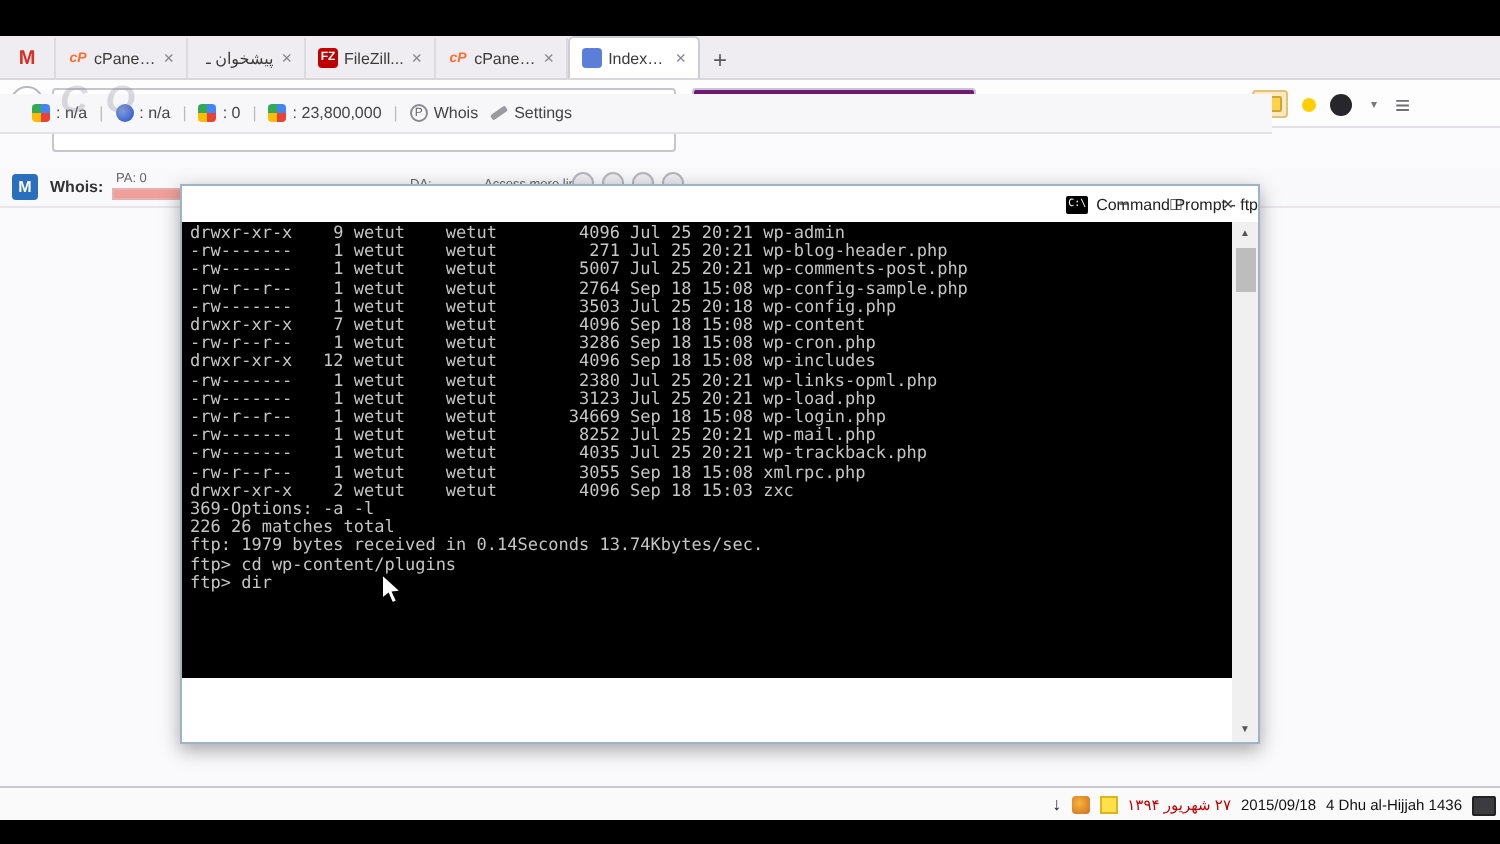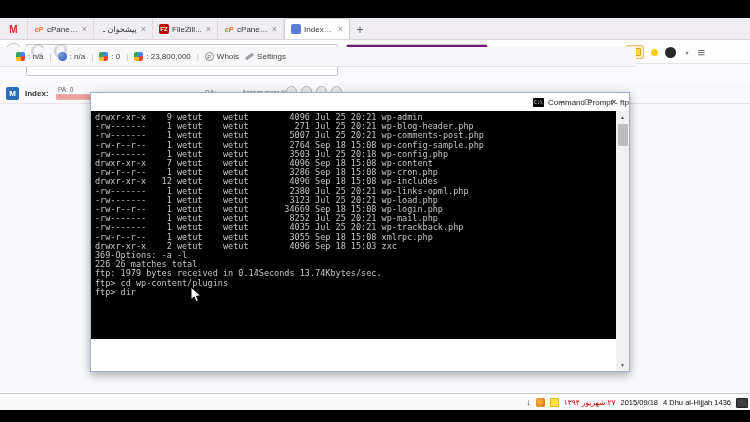--- a/index.html
+++ b/index.html
@@ -199,21 +199,21 @@
           </span>
           <span class="seo-item">
             <span class="settings-icon"></span>
             <span>Settings</span>
           </span>
         </span>
       </div>
 
     <div class="seo2">
       <span class="mozicon">M</span>
-      <span class="pagelabel">Index:</span>
+      <span class="pagelabel">Whois:</span>
       <span class="tinytxt" style="left:58px;top:2px;">PA: 0</span>
       <div class="pa-bar">
           <div class="pa-fill"></div>
         </div>
       <span class="tinytxt" style="left:128px;top:9px;">0 links</span>
       <span class="tinytxt" style="left:205px;top:5px;">DA: --</span>
       <span class="tinytxt" style="left:242px;top:5px;">Access more link</span>
       <span class="soc-circles">
         <span class="soc"></span>
         <span class="soc"></span>

